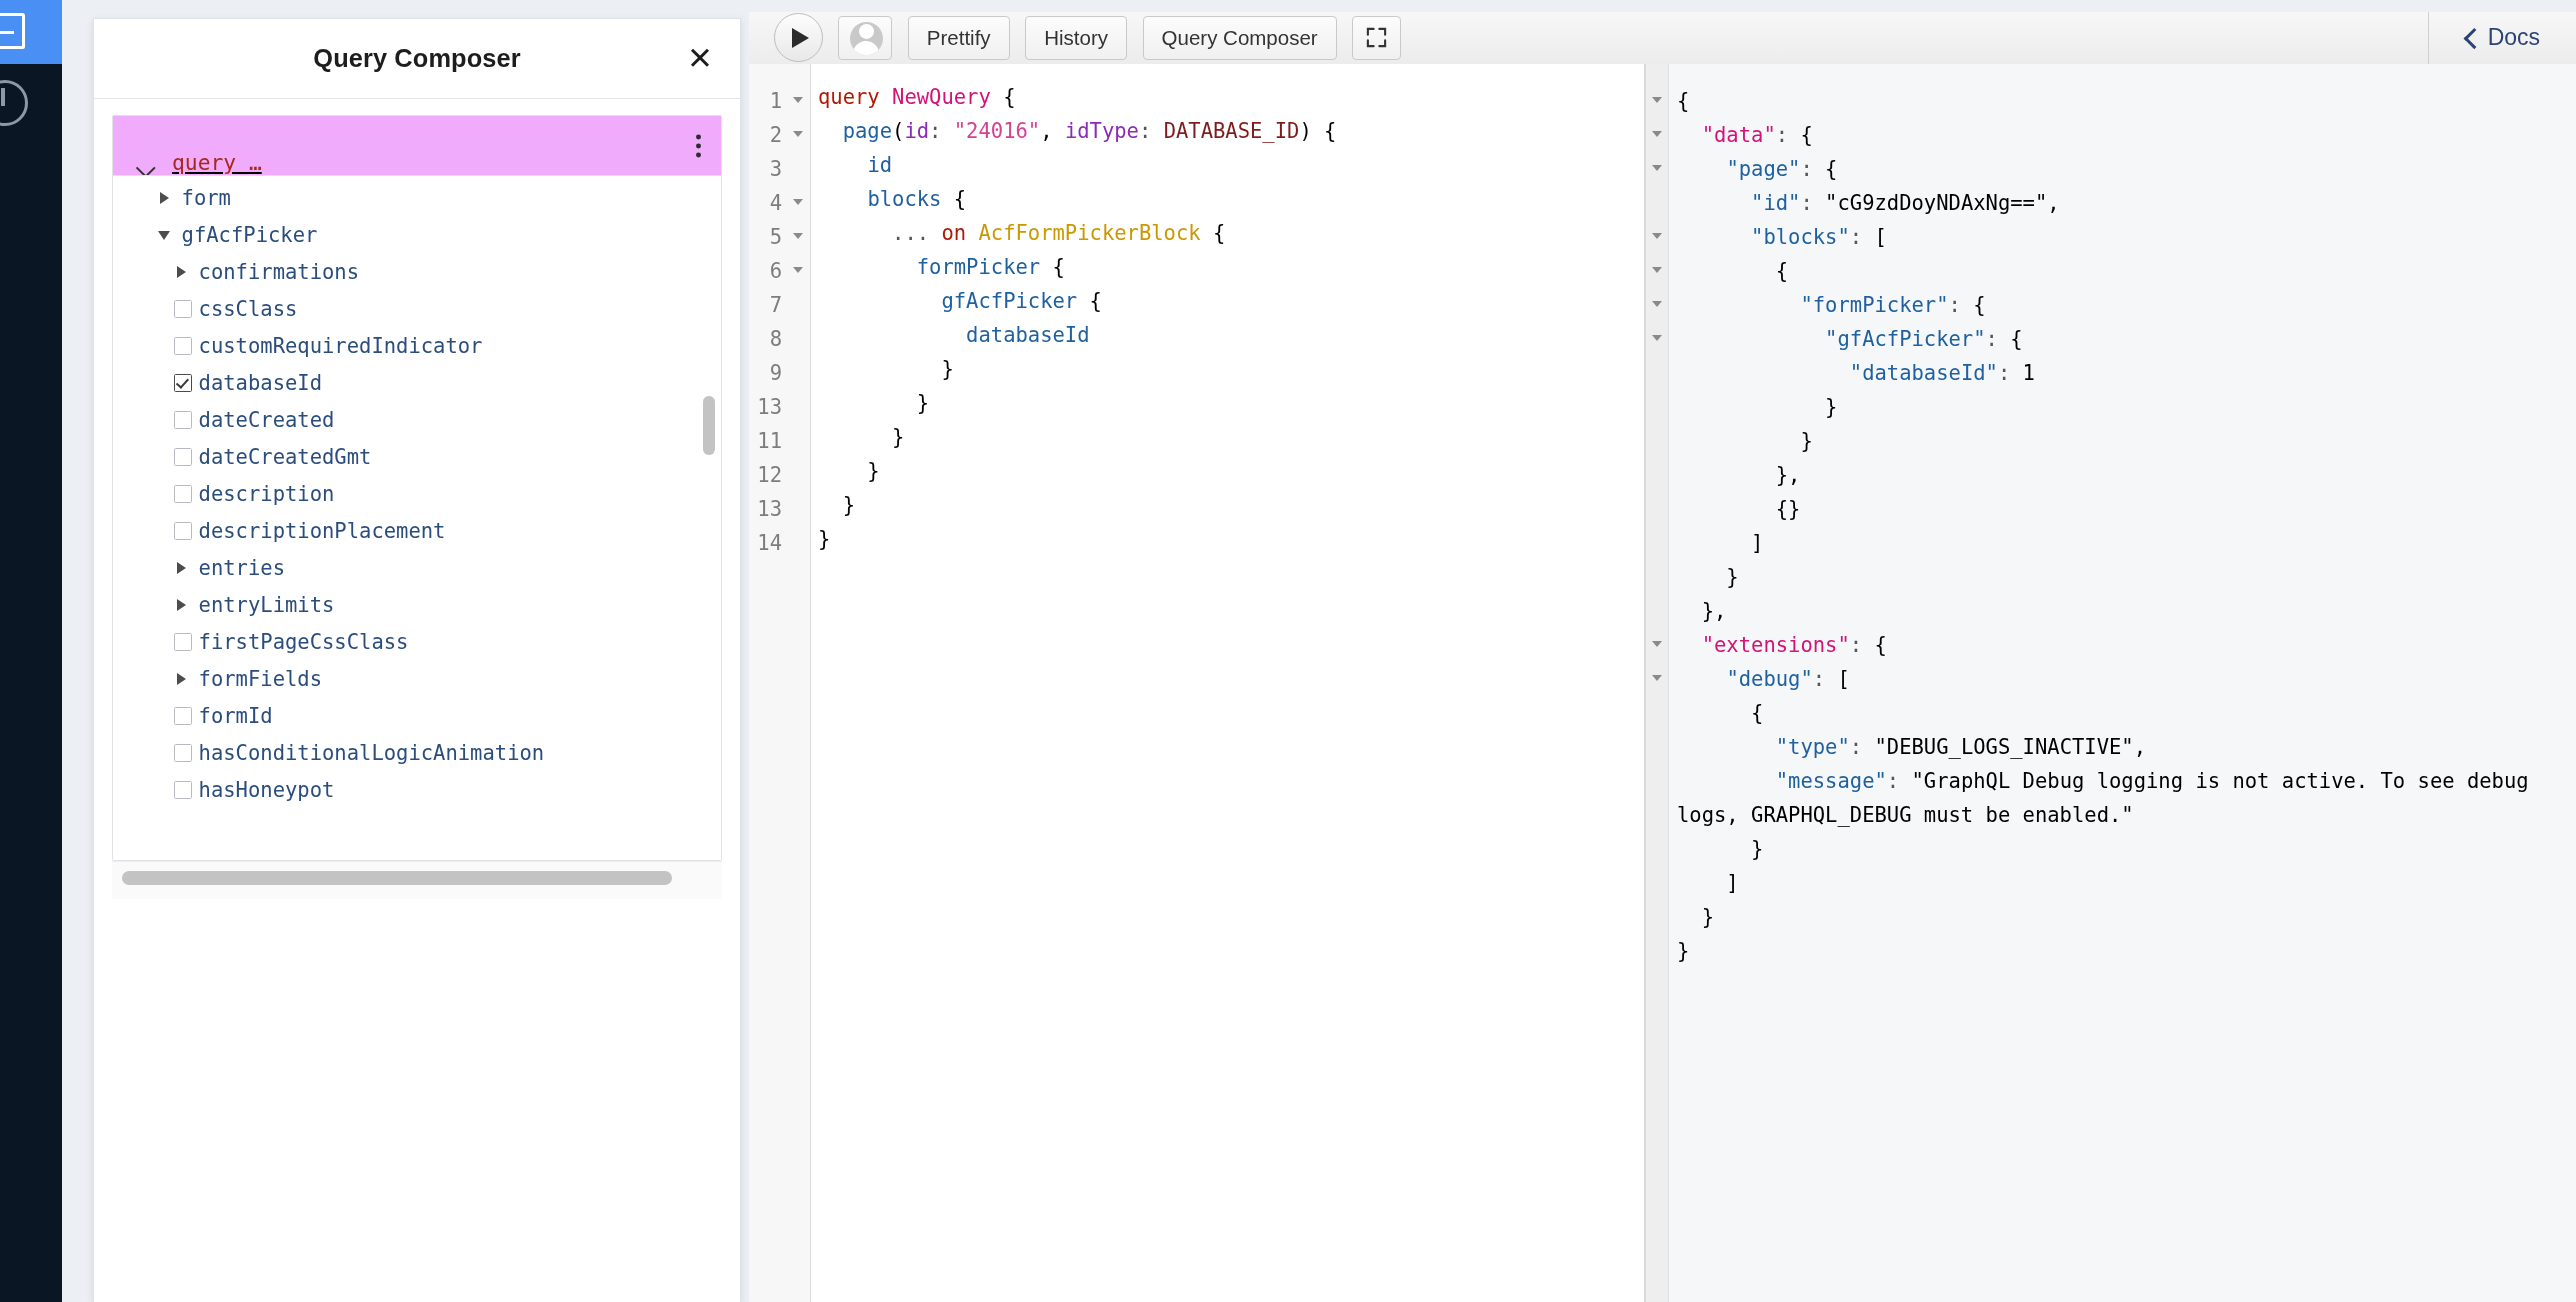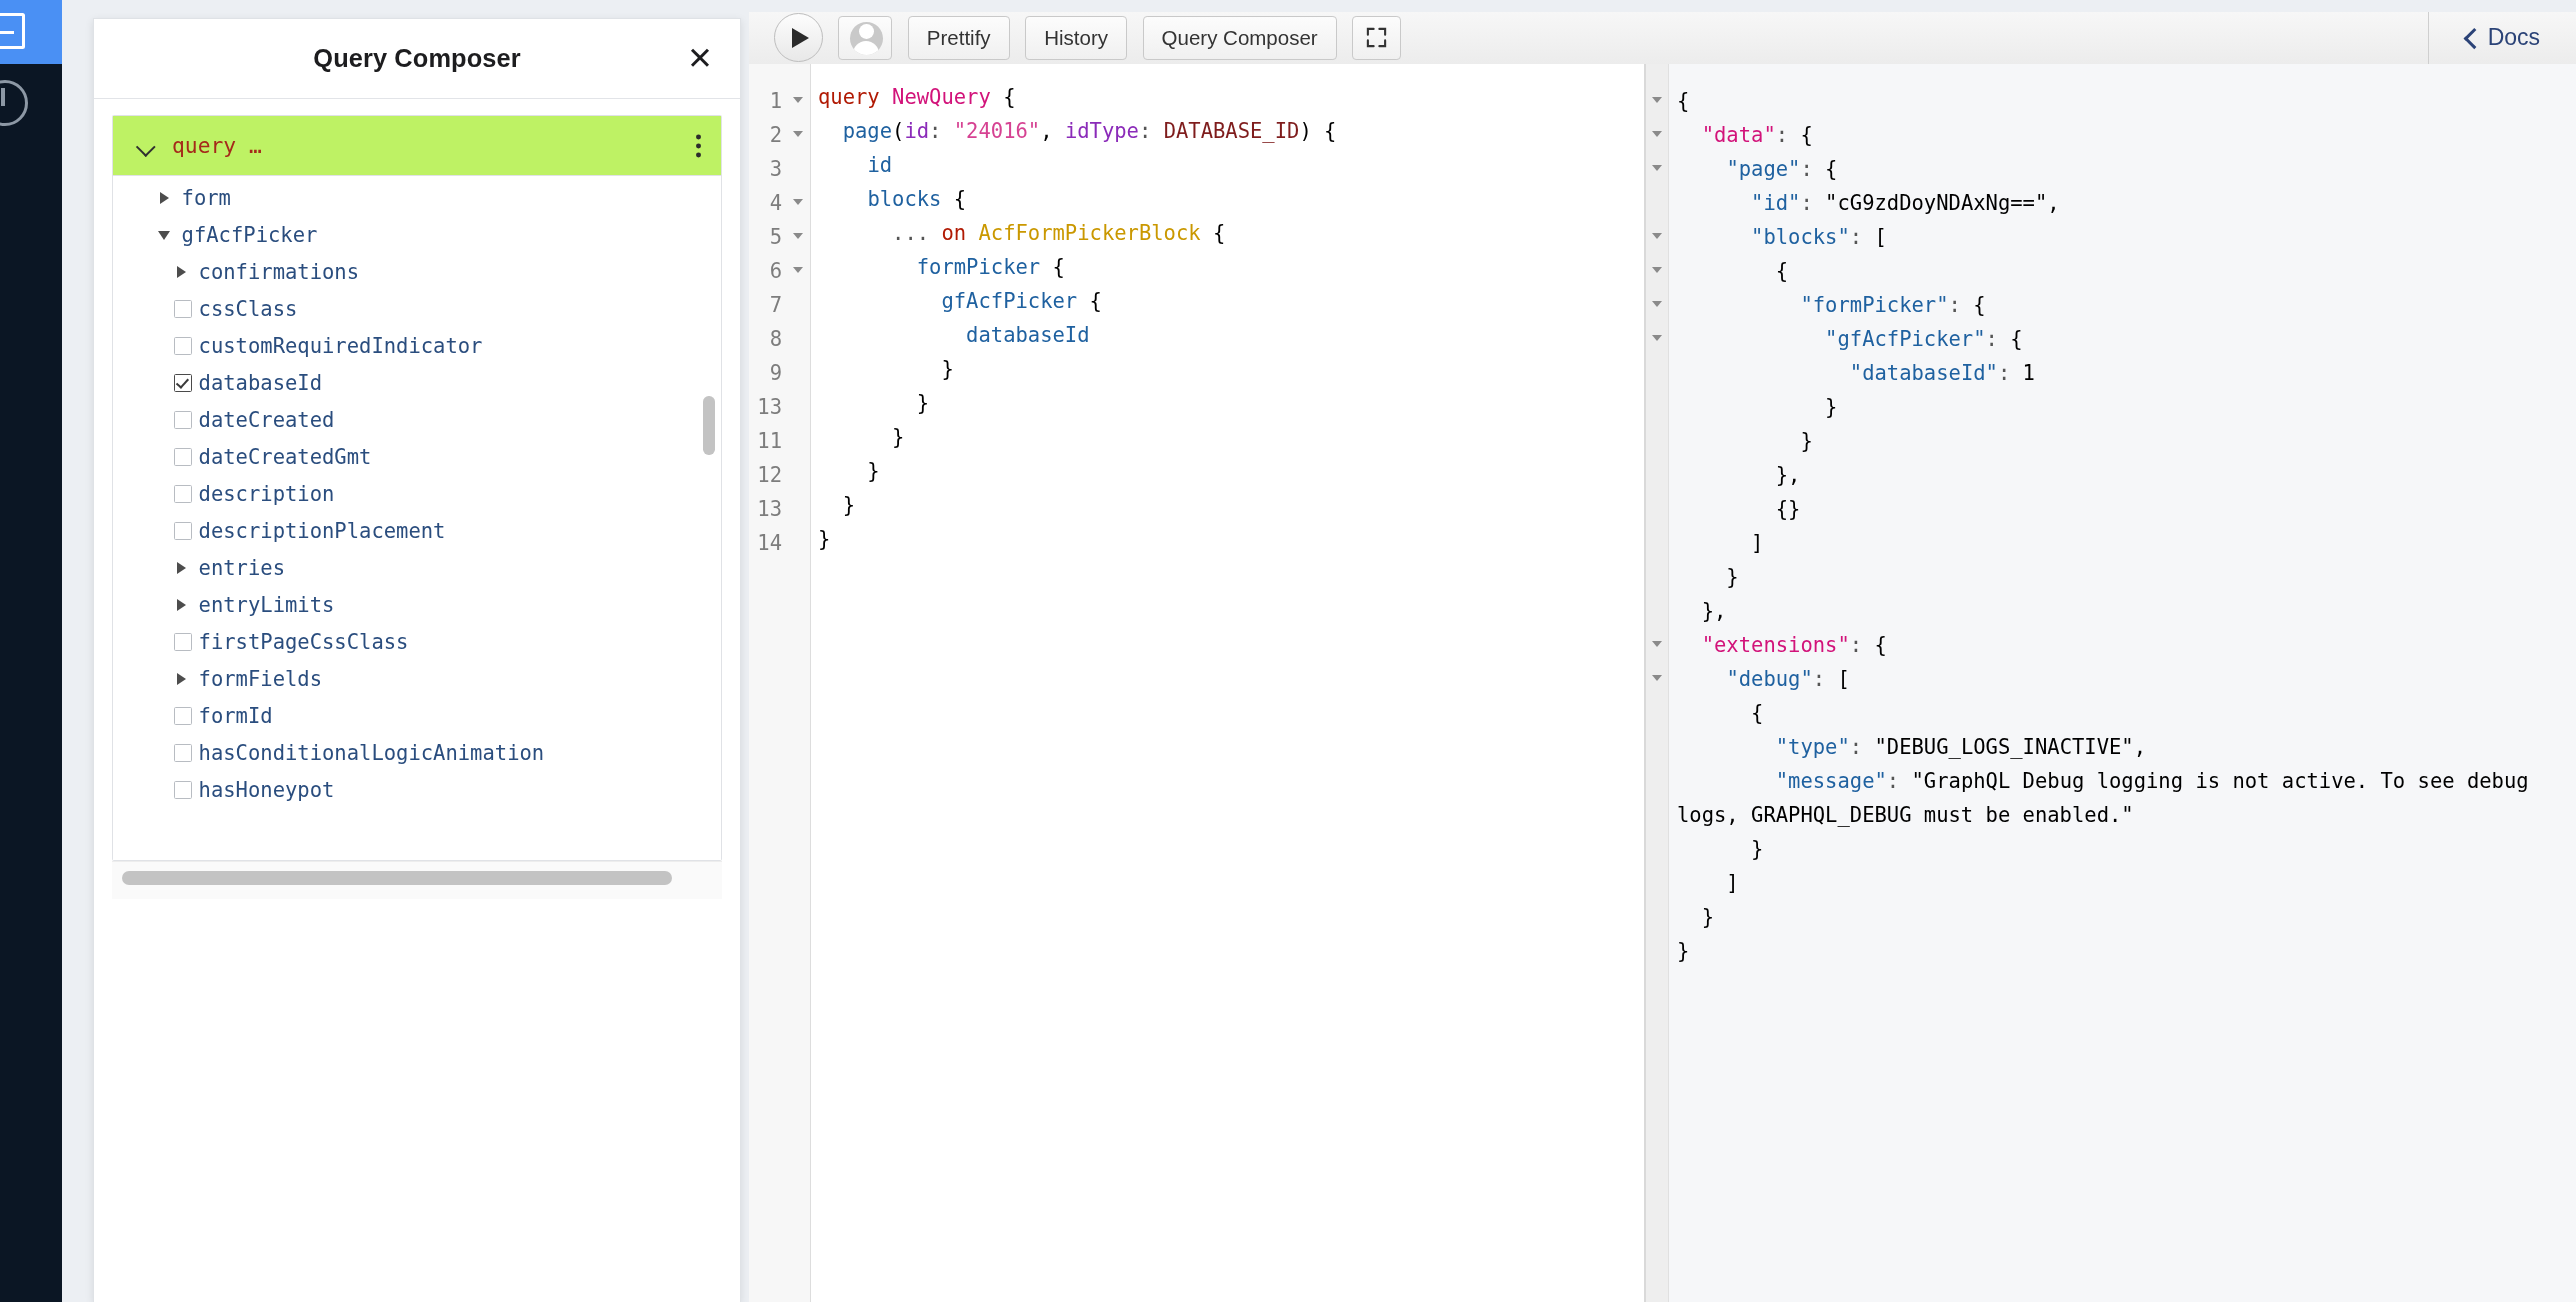--- a/index.html
+++ b/index.html
@@ -48,22 +48,22 @@
     font-size: 31px; color: #1d1d1f; font-weight: 300; cursor: pointer;
     font-family: "Liberation Sans", sans-serif;
   }
   .composer-body { position: relative; padding: 16.4px 18px 0 18px; }
 
   .tree-card {
     border: 0.8px solid #e0e2e6; background: #fafafa;
     border-radius: 1.6px;
   }
   .tree-root {
-    position: relative; height: 59px; display: flex; align-items: center;
-    padding-left: 24.6px; background: #bef264;
+    position: relative; height: 59px; display: flex; align-items: flex-end;
+    padding-left: 24.6px; background: #f0abfc; text-decoration: underline;
   }
   .chev-root {
     width: 18px; height: 18px; margin-right: 16.4px; position: relative; flex: none;
   }
   .chev-root:before {
     content: ""; position: absolute; left: 1.6px; top: 3.3px;
     width: 11.5px; height: 11.5px;
     border-right: 2.5px solid #303030; border-bottom: 2.5px solid #303030;
     transform: rotate(45deg);
   }

